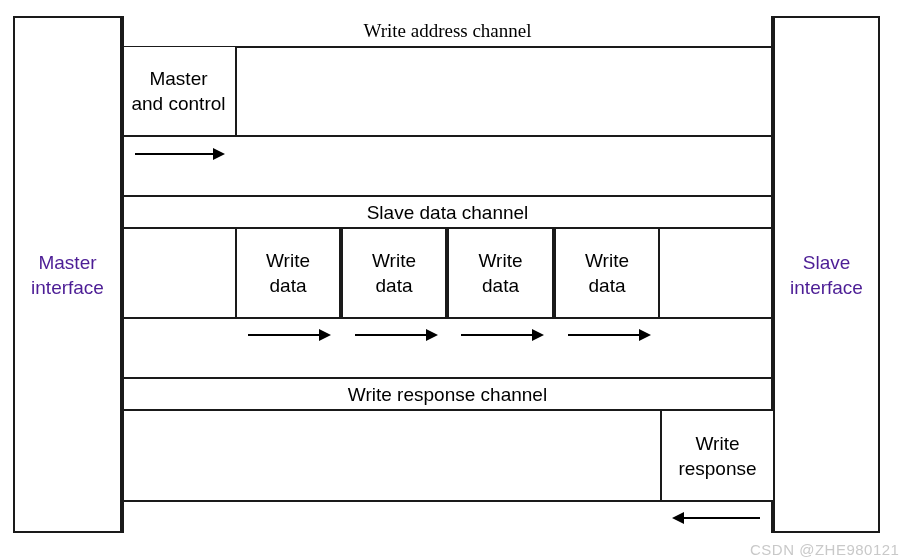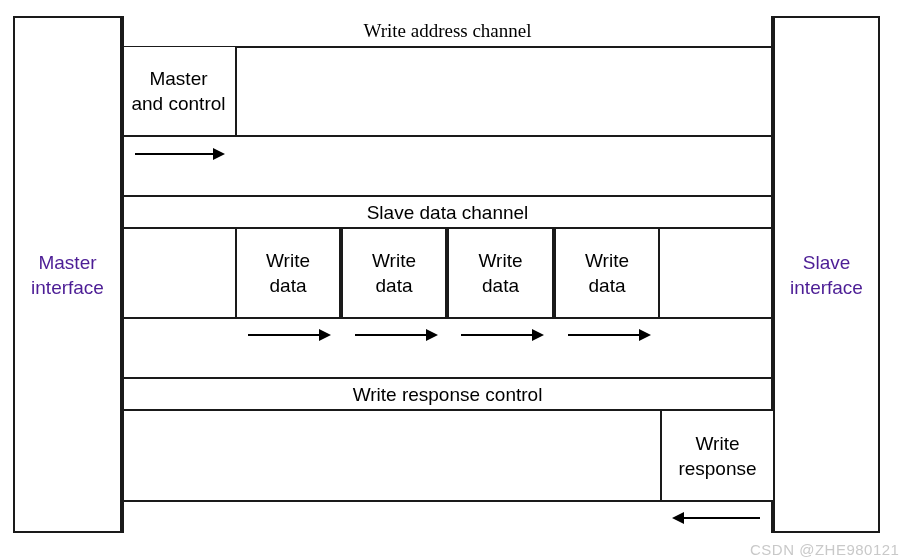--- a/index.html
+++ b/index.html
@@ -171,21 +171,21 @@
     <div class="shaft"></div>
     <div class="head"></div>
   </div>
   <div class="arrow right" style="left:568px; top:328px; width:83px;">
     <div class="shaft"></div>
     <div class="head"></div>
   </div>
 
   <div class="abs rail-line-h" style="left:122px; top:377px; width:651px;"></div>
 
-  <div class="abs caption" style="left:122px; top:384px; width:651px;">Write response control</div>
+  <div class="abs caption" style="left:122px; top:384px; width:651px;">Write response channel</div>
 
   <div class="abs rail-line-h" style="left:122px; top:409px; width:651px;"></div>
   <div class="abs rail-line-h" style="left:122px; top:500px; width:651px;"></div>
 
   <div class="abs cell no-right" style="left:660px; top:411px; width:113px; height:89px;">
     <span style="white-space:pre-line;">Write
 response</span>
   </div>
 
   <div class="arrow left" style="left:672px; top:511px; width:88px;">

